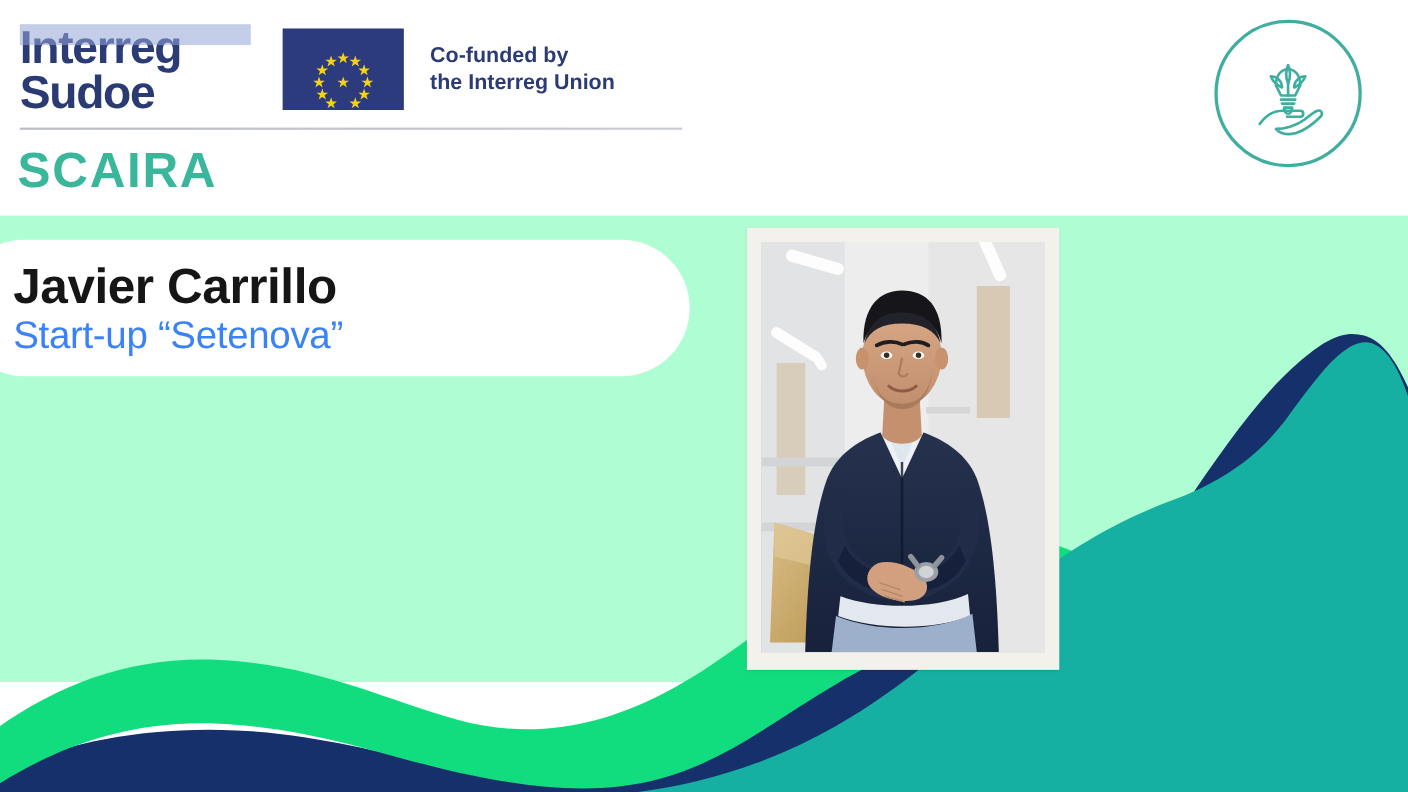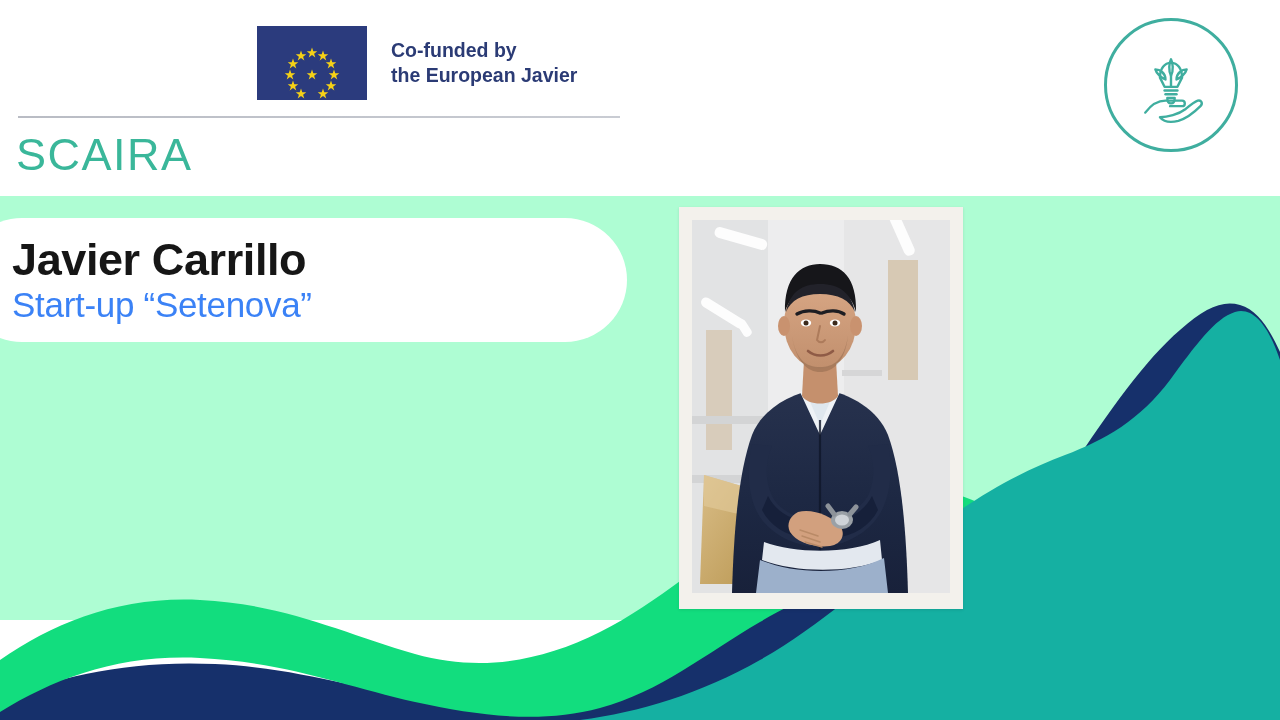--- a/index.html
+++ b/index.html
@@ -22,21 +22,21 @@
   }
 
   .eu-block{ position:absolute; left:257px; top:26px; display:flex; align-items:center; gap:24px; }
   .eu-flag{ width:110px; height:74px; background:#2b3b7d; position:relative; }
   .eu-flag svg{ display:block; width:110px; height:74px; }
   .eu-text{ font-weight:bold; font-size:19.5px; line-height:25px; color:#2b3b75; white-space:nowrap; }
 
   .divider{ position:absolute; left:18px; top:116px; width:602px; height:2px;
             background:linear-gradient(to right,#b9bcc4,#c9ccd3); }
 
-  .scaira{ position:absolute; left:16px; top:130px; font-weight:normal; font-size:45px;
+  .scaira{ position:absolute; left:16px; top:130px; font-weight:bold; font-size:45px;
            letter-spacing:1.5px; color:#3ab79a; line-height:50px; }
 
   .badge{ position:absolute; right:42px; top:18px; width:134px; height:134px;
           border:3px solid #3fae9f; border-radius:50%;
           display:flex; align-items:center; justify-content:center; }
   .badge svg{ display:block; width:92px; height:92px; }
 
   
   .mint{ position:absolute; left:0; top:195px; width:1280px; height:425px; background:#aefdd3; z-index:1; }
 
@@ -198,20 +198,24 @@
 
         <ellipse cx="150" cy="300" rx="11" ry="9" fill="#9aa0a6"></ellipse>
         <ellipse cx="150" cy="300" rx="7" ry="5.6" fill="#cfd3d8"></ellipse>
         <path d="M142,294 L136,286 M158,294 L164,287" stroke="#8d939a" stroke-width="5" stroke-linecap="round"></path>
       </svg>
     </div>
   </div>
 
   <div class="header">
 
+    <div class="interreg">
+      <span class="interreg-line interreg-top">Interreg</span>
+      <span class="interreg-line">Sudoe</span>
+    </div>
 
     <div class="eu-block">
       <div class="eu-flag">
         <svg viewBox="0 0 110 74" xmlns="http://www.w3.org/2000/svg">
           <rect width="110" height="74" fill="#2b3b7d"></rect>
           <g fill="#f5d117">
             <polygon points="55,21.5 56.3,25.3 60.3,25.3 57.1,27.7 58.3,31.5 55,29.1 51.7,31.5 52.9,27.7 49.7,25.3 53.7,25.3"></polygon>
             <polygon points="55,43.5 56.3,47.3 60.3,47.3 57.1,49.7 58.3,53.5 55,51.1 51.7,53.5 52.9,49.7 49.7,47.3 53.7,47.3"></polygon>
             <polygon points="44,24.5 45.3,28.3 49.3,28.3 46.1,30.7 47.3,34.5 44,32.1 40.7,34.5 41.9,30.7 38.7,28.3 42.7,28.3"></polygon>
             <polygon points="66,24.5 67.3,28.3 71.3,28.3 68.1,30.7 69.3,34.5 66,32.1 62.7,34.5 63.9,30.7 60.7,28.3 64.7,28.3"></polygon>
@@ -221,21 +225,21 @@
             <polygon points="77,43.5 78.3,47.3 82.3,47.3 79.1,49.7 80.3,53.5 77,51.1 73.7,53.5 74.9,49.7 71.7,47.3 75.7,47.3"></polygon>
             <polygon points="36,54.5 37.3,58.3 41.3,58.3 38.1,60.7 39.3,64.5 36,62.1 32.7,64.5 33.9,60.7 30.7,58.3 34.7,58.3"></polygon>
             <polygon points="74,54.5 75.3,58.3 79.3,58.3 76.1,60.7 77.3,64.5 74,62.1 70.7,64.5 71.9,60.7 68.7,58.3 72.7,58.3"></polygon>
             <polygon points="44,62.5 45.3,66.3 49.3,66.3 46.1,68.7 47.3,72.5 44,70.1 40.7,72.5 41.9,68.7 38.7,66.3 42.7,66.3"></polygon>
             <polygon points="66,62.5 67.3,66.3 71.3,66.3 68.1,68.7 69.3,72.5 66,70.1 62.7,72.5 63.9,68.7 60.7,66.3 64.7,66.3"></polygon>
           </g>
         </svg>
       </div>
       <div class="eu-text">
         <div>Co-funded by</div>
-        <div>the European Javier</div>
+        <div>the Interreg Union</div>
       </div>
     </div>
 
     <div class="divider"></div>
 
     <div class="scaira">SCAIRA</div>
 
     <div class="badge">
       <svg viewBox="0 0 100 100" xmlns="http://www.w3.org/2000/svg" fill="none" stroke="#3fae9f" stroke-width="2.6" stroke-linecap="round" stroke-linejoin="round">
 

